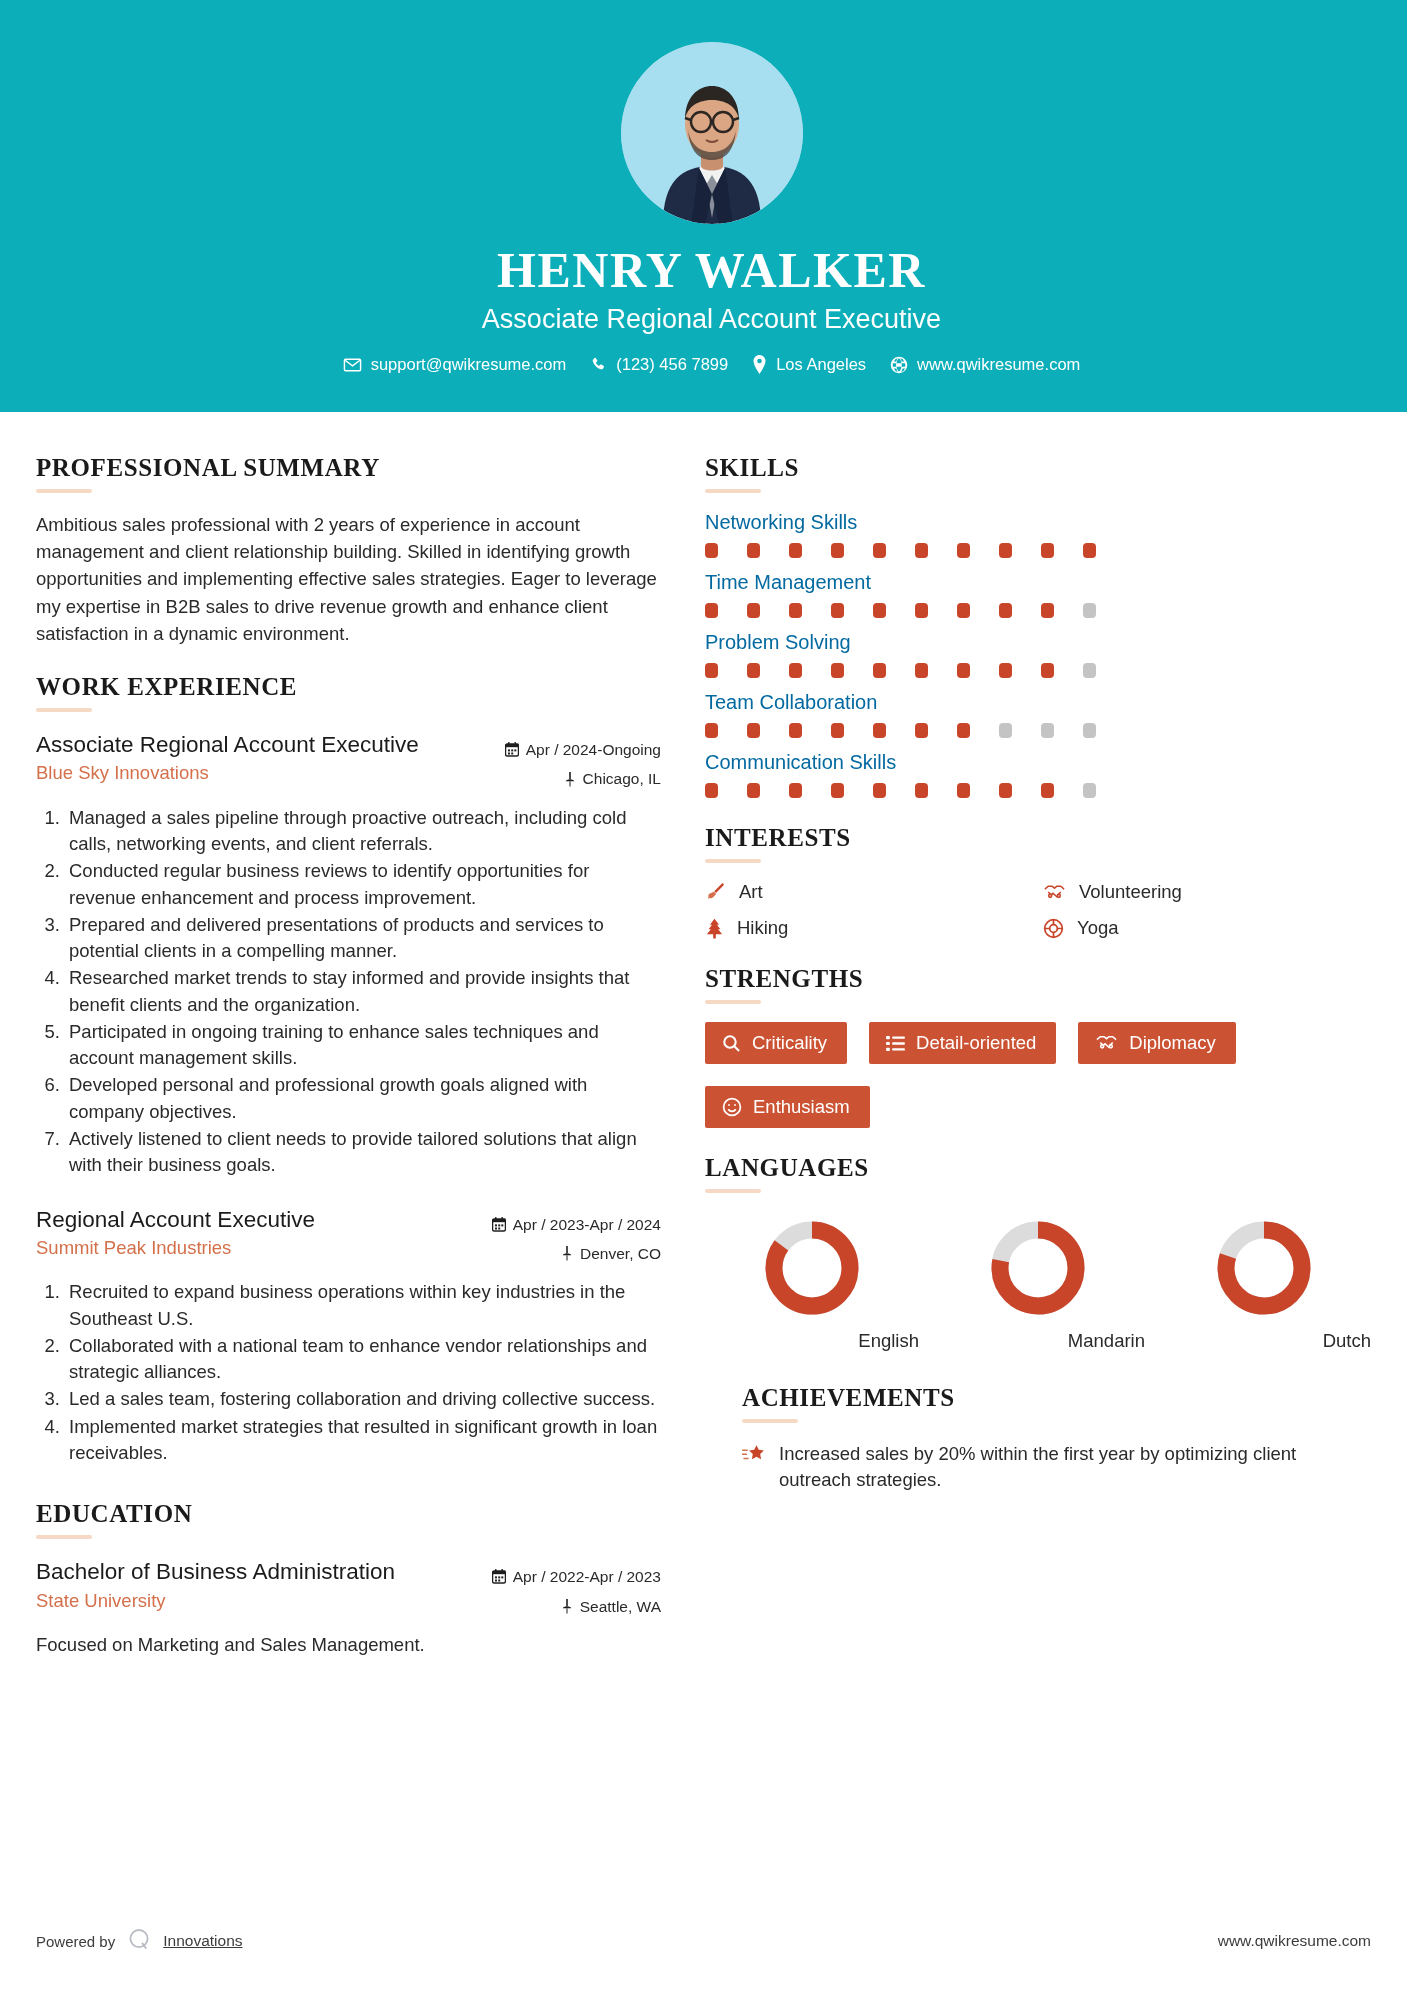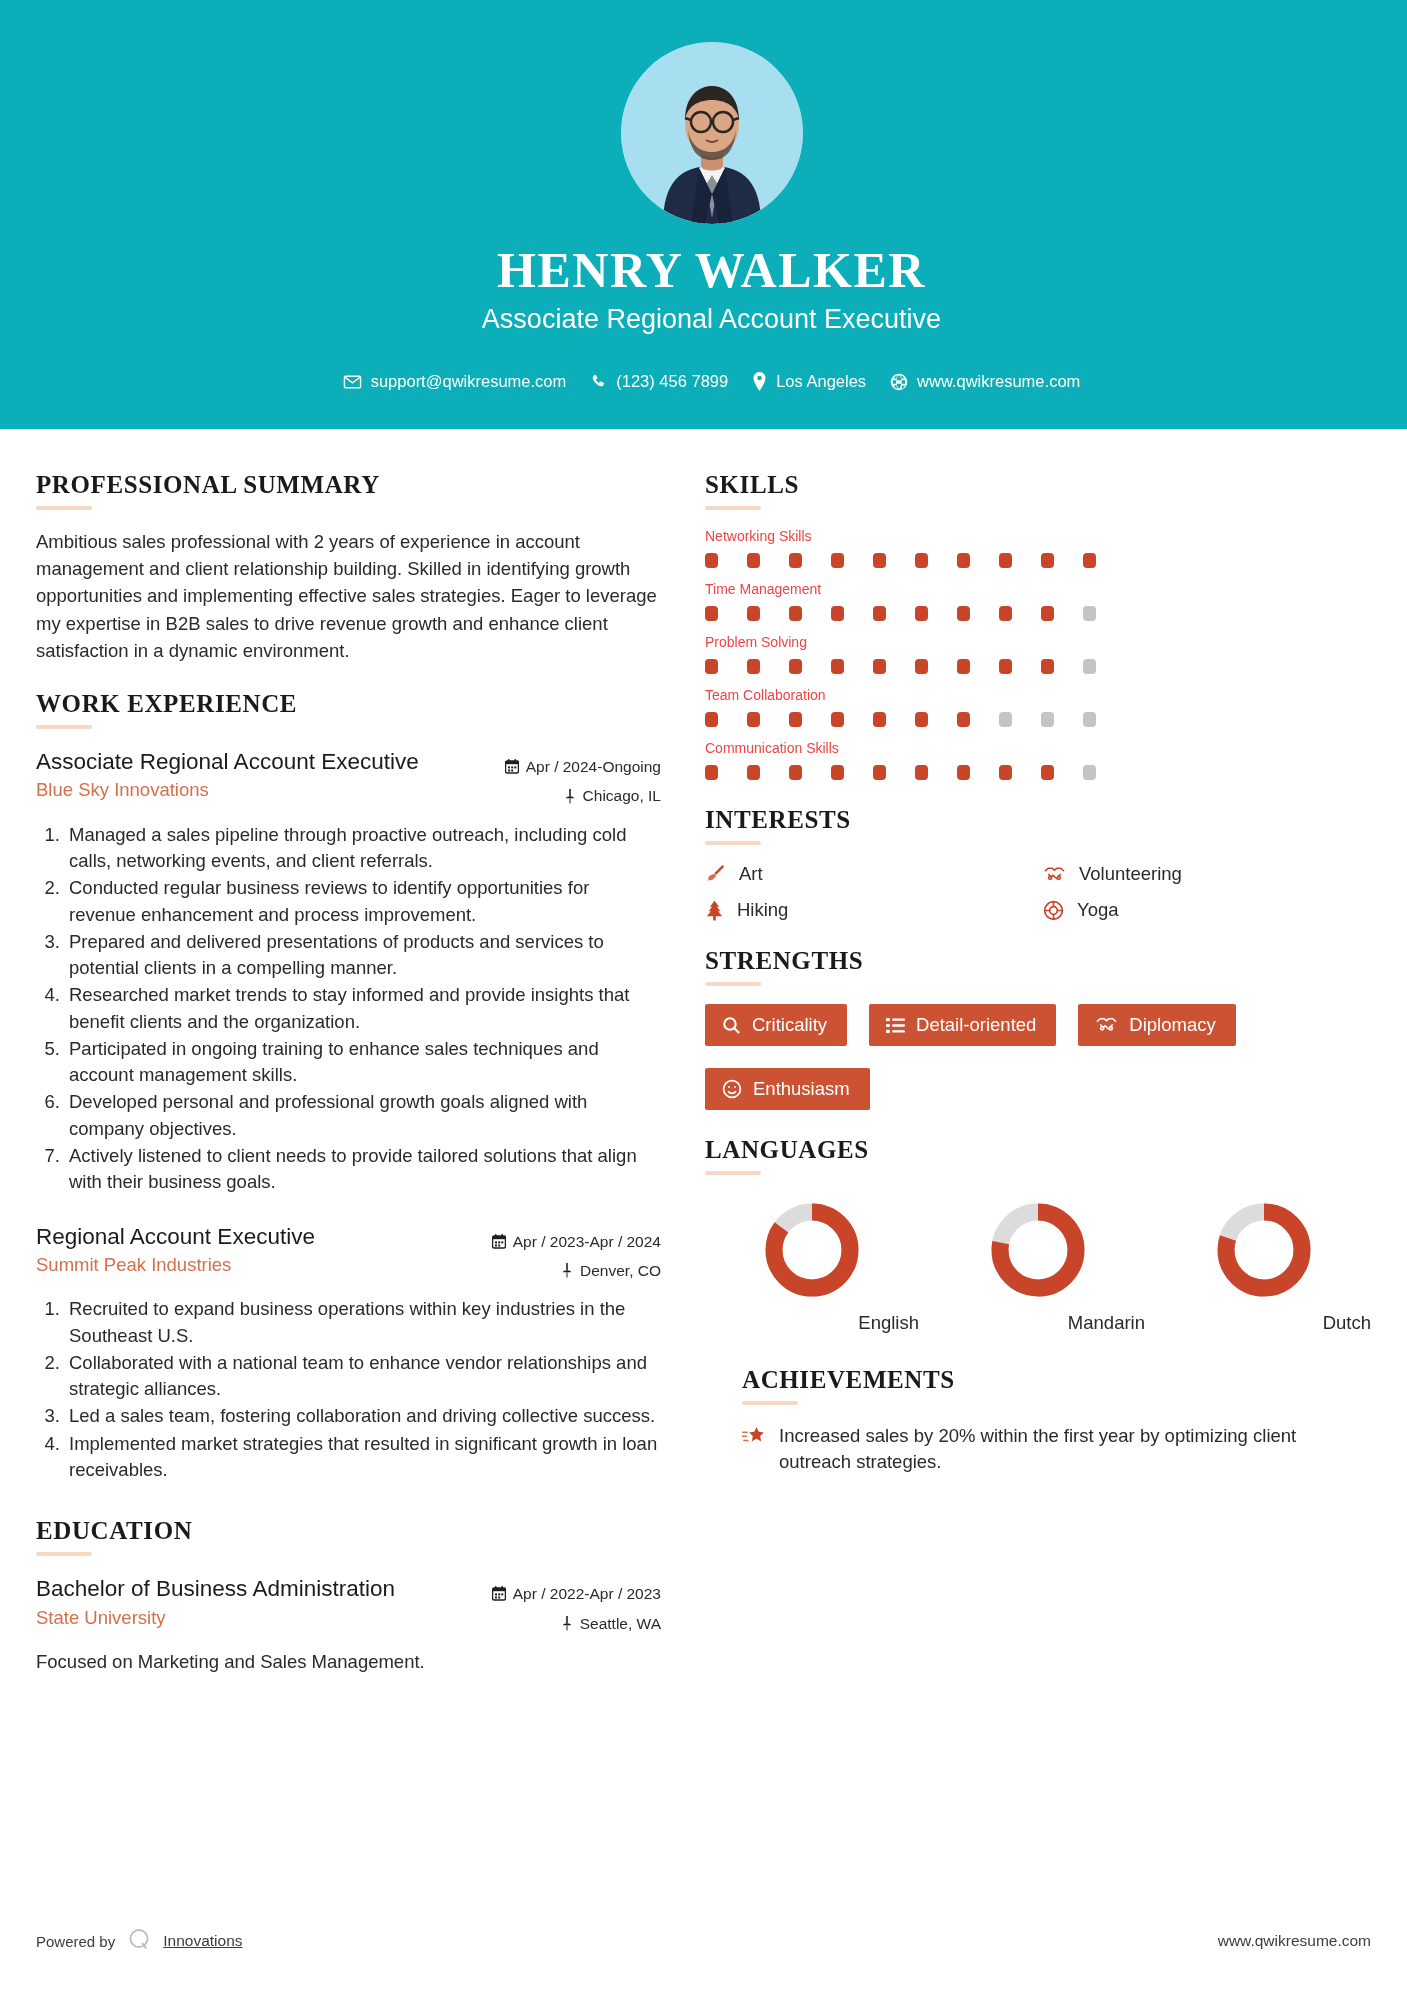--- a/index.html
+++ b/index.html
@@ -40,21 +40,21 @@
     color: #ffffff;
     line-height: 1.12;
   }
   .job-title {
     font-size: 27px;
     color: #ffffff;
     margin-top: 6px;
     font-weight: 400;
   }
   .contact-row {
-    margin-top: 37px;
+    margin-top: 20px;
     display: flex;
     justify-content: center;
     align-items: center;
     gap: 4px;
     flex-wrap: wrap;
   }
   .contact-item {
     display: flex;
     align-items: center;
     gap: 9px;
@@ -144,22 +144,22 @@
   .edu-desc {
     font-size: 18.5px;
     color: #2a2a2a;
     margin-top: 11px;
     line-height: 1.42;
   }
 
   
   .skill-item { margin-bottom: 13px; }
   .skill-name {
-    font-size: 14px;
-    color: #ef4444;
+    font-size: 20px;
+    color: #0369a1;
     margin-bottom: 9px;
   }
   .dot-row { display: flex; gap: 0; }
   .dot {
     width: 13px; height: 15px;
     border-radius: 4px;
     margin-right: 29px;
     background: #c9452a;
   }
   .dot:last-child { margin-right: 0; }

